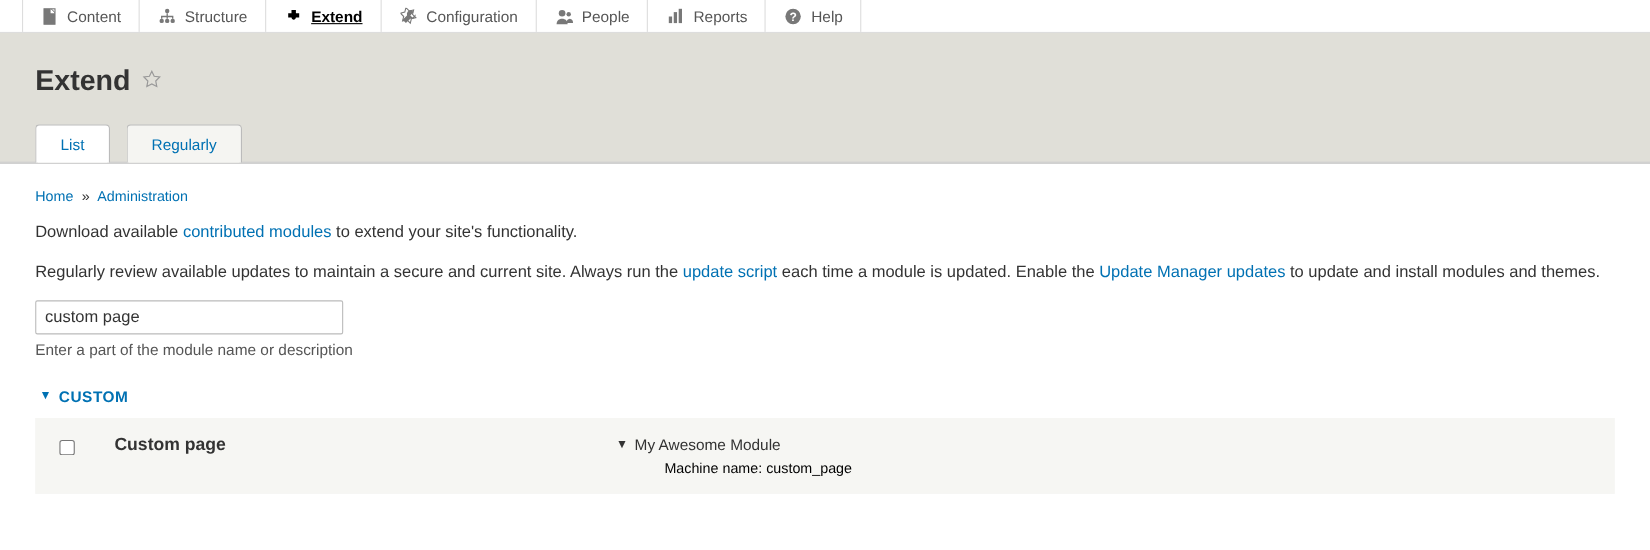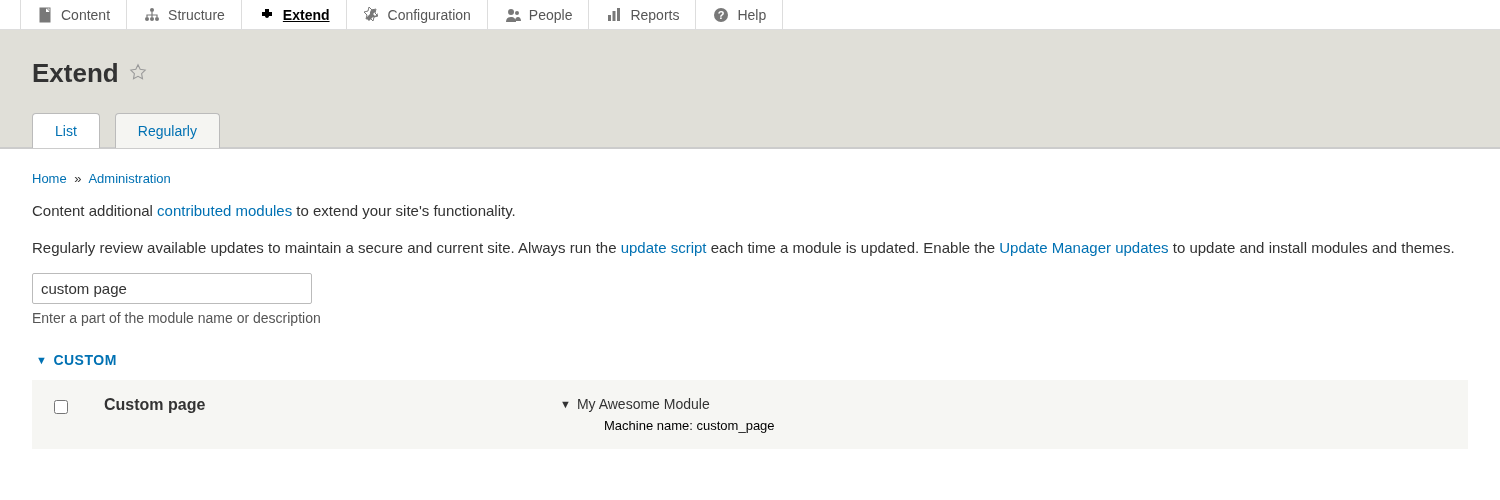--- a/index.html
+++ b/index.html
@@ -197,21 +197,21 @@
 </div>
 
 <div class="content">
   <div class="breadcrumb">
     <a href="#">Home</a>
     <span class="sep">»</span>
     <a href="#">Administration</a>
   </div>
 
   <p class="intro">
-    <span>Content additional </span><a href="#">contributed modules</a><span> to extend your site's functionality.</span>
+    <span>Download available </span><a href="#">contributed modules</a><span> to extend your site's functionality.</span>
   </p>
 
   <p class="intro">
     <span>Regularly review available updates to maintain a secure and current site. Always run the </span><a href="#">update script</a><span> each time a module is updated. Enable the </span><a href="#">Update Manager updates</a><span> to update and install modules and themes.</span>
   </p>
 
   <input type="text" class="filter-input" value="custom page" style="">
   <div class="filter-desc">Enter a part of the module name or description</div>
 
   <div class="package-header">

